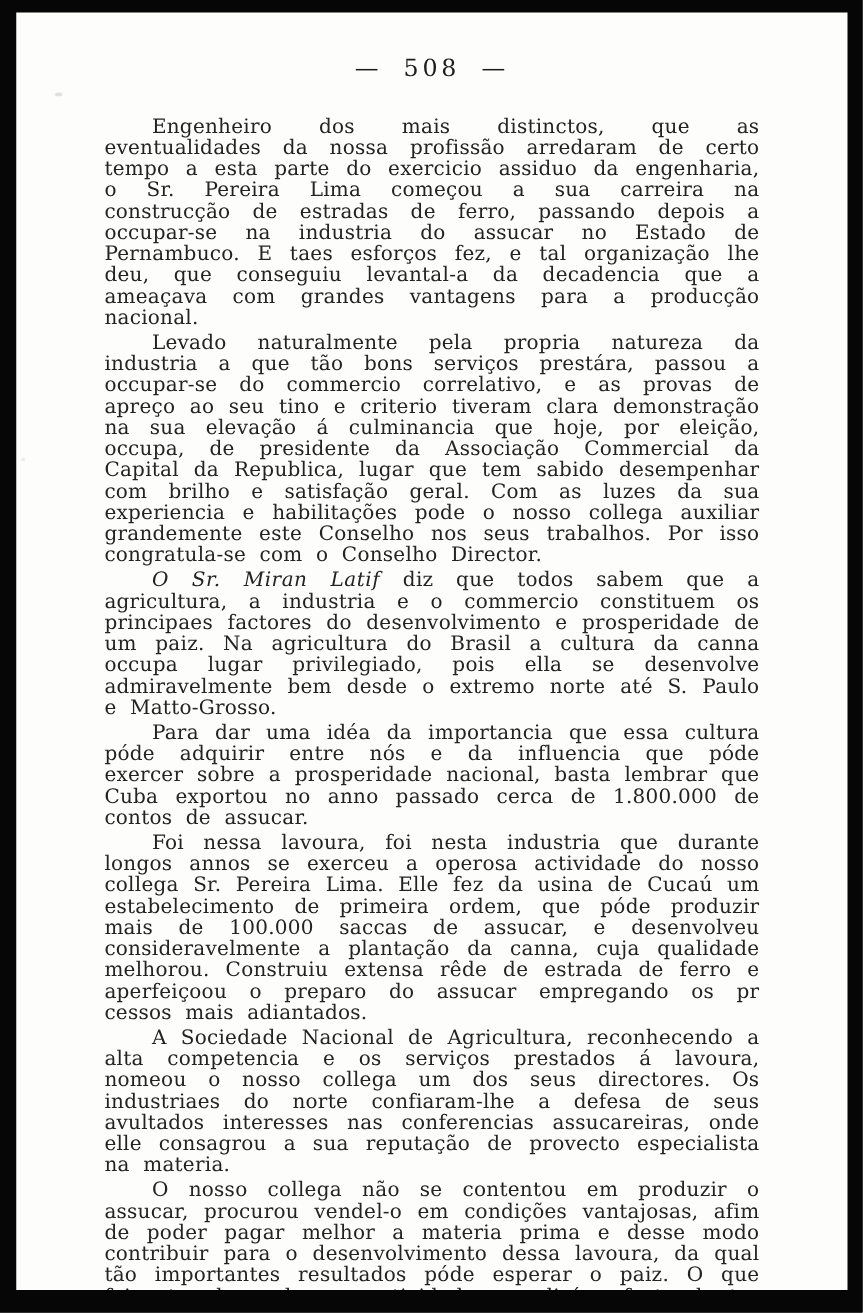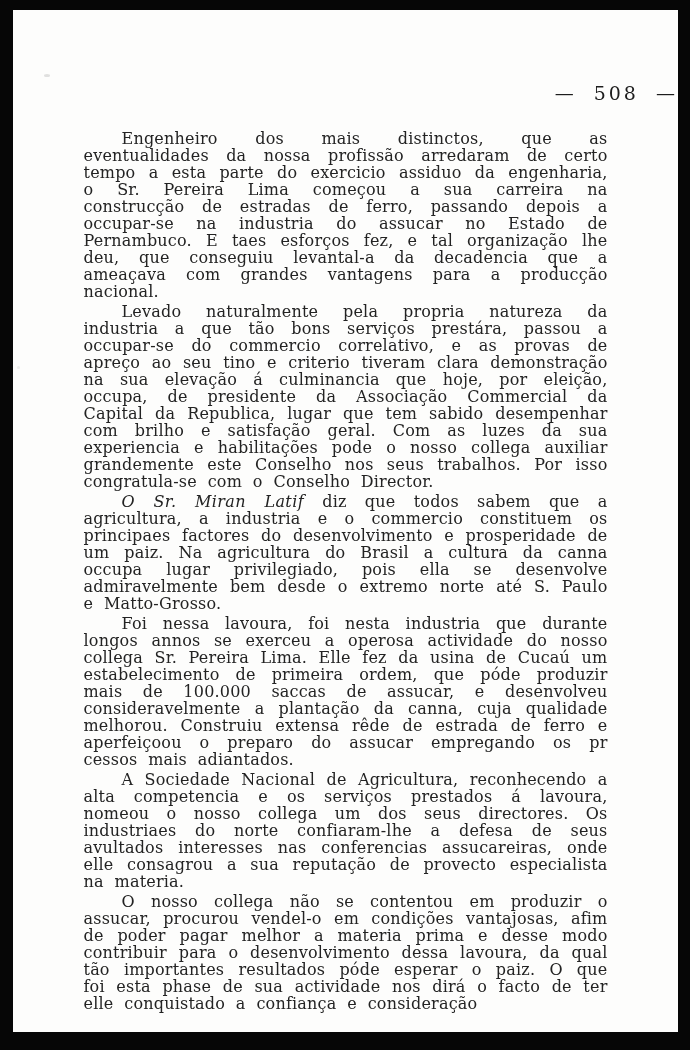--- a/index.html
+++ b/index.html
@@ -18,22 +18,22 @@
   .paper {
     position: relative;
     width: 100%;
     height: 100%;
     background: #fdfdfc;
     color: #232323;
     font-family: "DejaVu Serif", "Liberation Serif", serif;
     overflow: hidden;
   }
   .folio {
-    margin-top: 72px;
-    text-align: right;
+    margin-top: 34px;
+    text-align: center;
     font-size: 19px;
     letter-spacing: 3px;
     word-spacing: 8px;
     color: #1d1d1d;
   }
   .text-block {
     width: 524px;
     margin: 26px auto 0 auto;
   }
   .text-block p {
@@ -67,20 +67,21 @@
 
     <div class="folio">— 508 —</div>
 
     <div class="text-block">
       <p>Engenheiro dos mais distinctos, que as eventualidades da nossa profissão arredaram de certo tempo a esta parte do exercicio assiduo da engenharia, o Sr. Pereira Lima começou a sua carreira na construcção de estradas de ferro, passando depois a occupar-se na industria do assucar no Estado de Pernambuco. E taes esforços fez, e tal organização lhe deu, que conseguiu levantal-a da decadencia que a ameaçava com grandes vantagens para a producção nacional.</p>
 
       <p>Levado naturalmente pela propria natureza da industria a que tão bons serviços prestára, passou a occupar-se do commercio correlativo, e as provas de apreço ao seu tino e criterio tiveram clara demonstração na sua elevação á culminancia que hoje, por eleição, occupa, de presidente da Associação Commercial da Capital da Republica, lugar que tem sabido desempenhar com brilho e satisfação geral. Com as luzes da sua experiencia e habilitações pode o nosso collega auxiliar grandemente este Conselho nos seus trabalhos. Por isso congratula-se com o Conselho Director.</p>
 
       <p><em>O Sr. Miran Latif</em><span> diz que todos sabem que a agricultura, a industria e o commercio constituem os principaes factores do desenvolvimento e prosperidade de um paiz. Na agricultura do Brasil a cultura da canna occupa lugar privilegiado, pois ella se desenvolve admiravelmente bem desde o extremo norte até S. Paulo e Matto-Grosso.</span></p>
 
+      <p>Para dar uma idéa da importancia que essa cultura póde adquirir entre nós e da influencia que póde exercer sobre a prosperidade nacional, basta lembrar que Cuba exportou no anno passado cerca de 1.800.000 de contos de assucar.</p>
 
 
       <p>Foi nessa lavoura, foi nesta industria que durante longos annos se exerceu a operosa actividade do nosso collega Sr. Pereira Lima. Elle fez da usina de Cucaú um estabelecimento de primeira ordem, que póde produzir mais de 100.000 saccas de assucar, e desenvolveu consideravelmente a plantação da canna, cuja qualidade melhorou. Construiu extensa rêde de estrada de ferro e aperfeiçoou o preparo do assucar empregando os pr cessos mais adiantados.</p>
 
       <p>A Sociedade Nacional de Agricultura, reconhecendo a alta competencia e os serviços prestados á lavoura, nomeou o nosso collega um dos seus directores. Os industriaes do norte confiaram-lhe a defesa de seus avultados interesses nas conferencias assucareiras, onde elle consagrou a sua reputação de provecto especialista na materia.</p>
 
       <p>O nosso collega não se contentou em produzir o assucar, procurou vendel-o em condições vantajosas, afim de poder pagar melhor a materia prima e desse modo contribuir para o desenvolvimento dessa lavoura, da qual tão importantes resultados póde esperar o paiz. O que foi esta phase de sua actividade nos dirá o facto de ter elle conquistado a confiança e consideração</p>
     </div>
   </div>
 </div>

